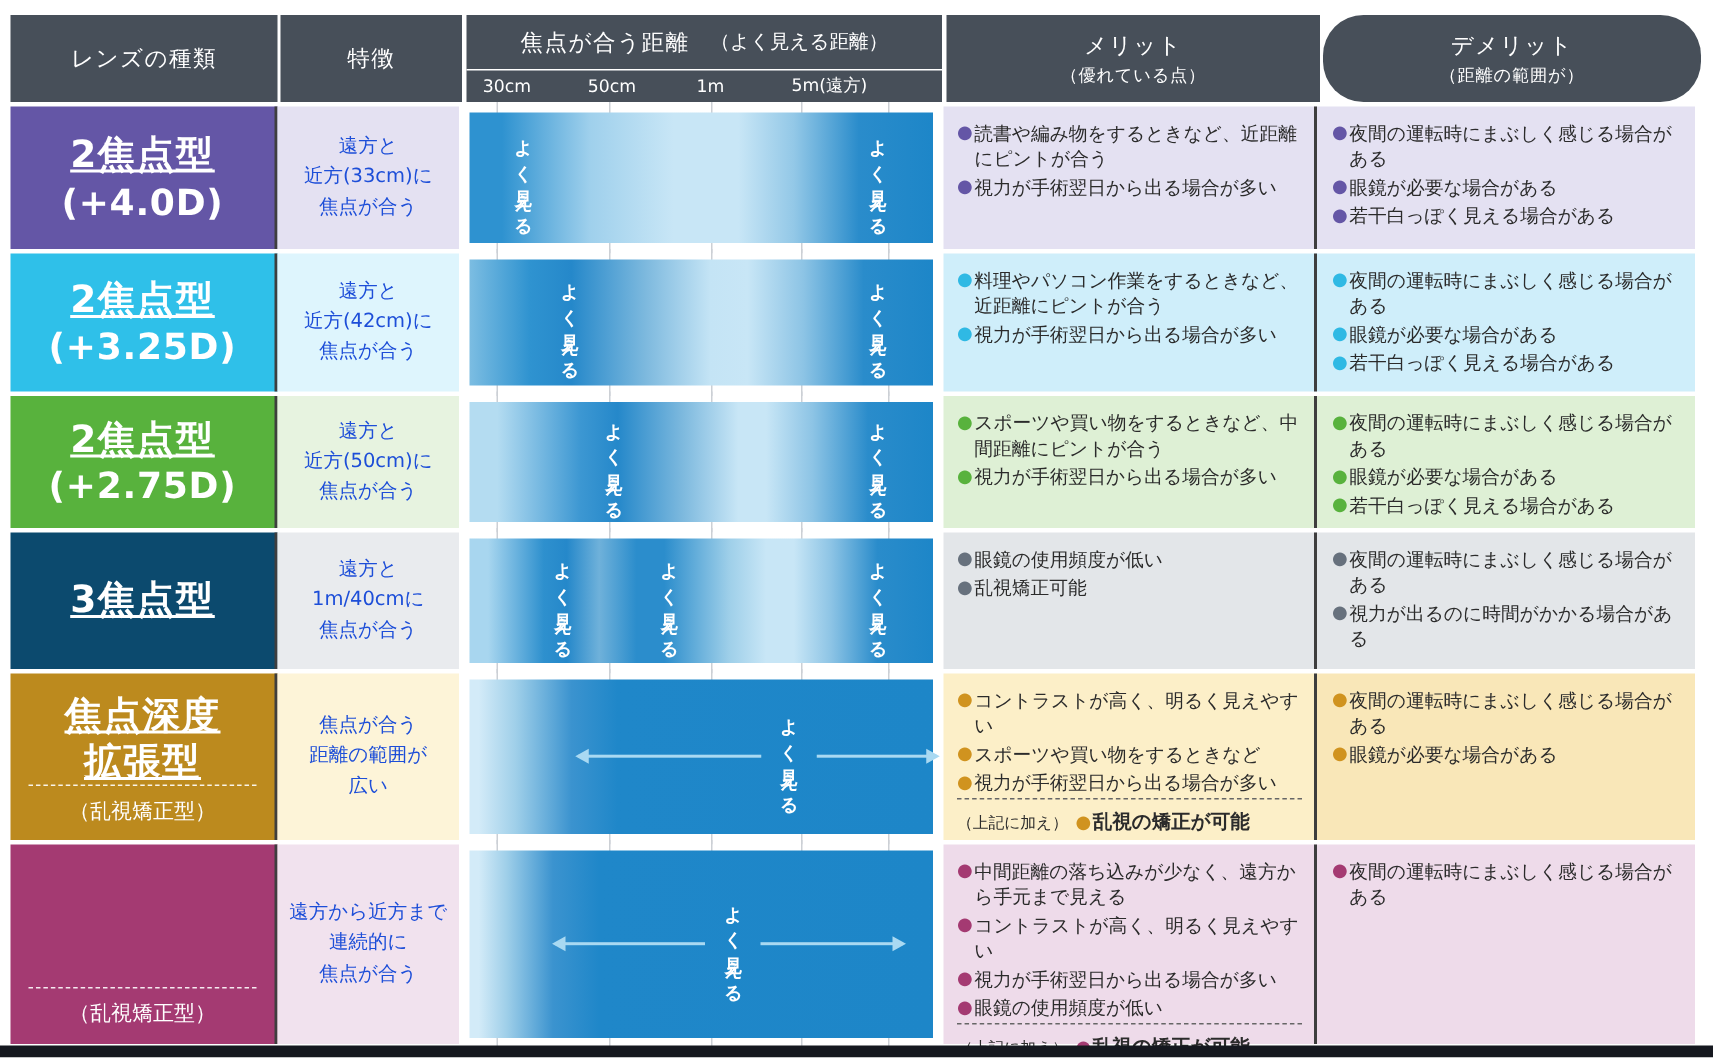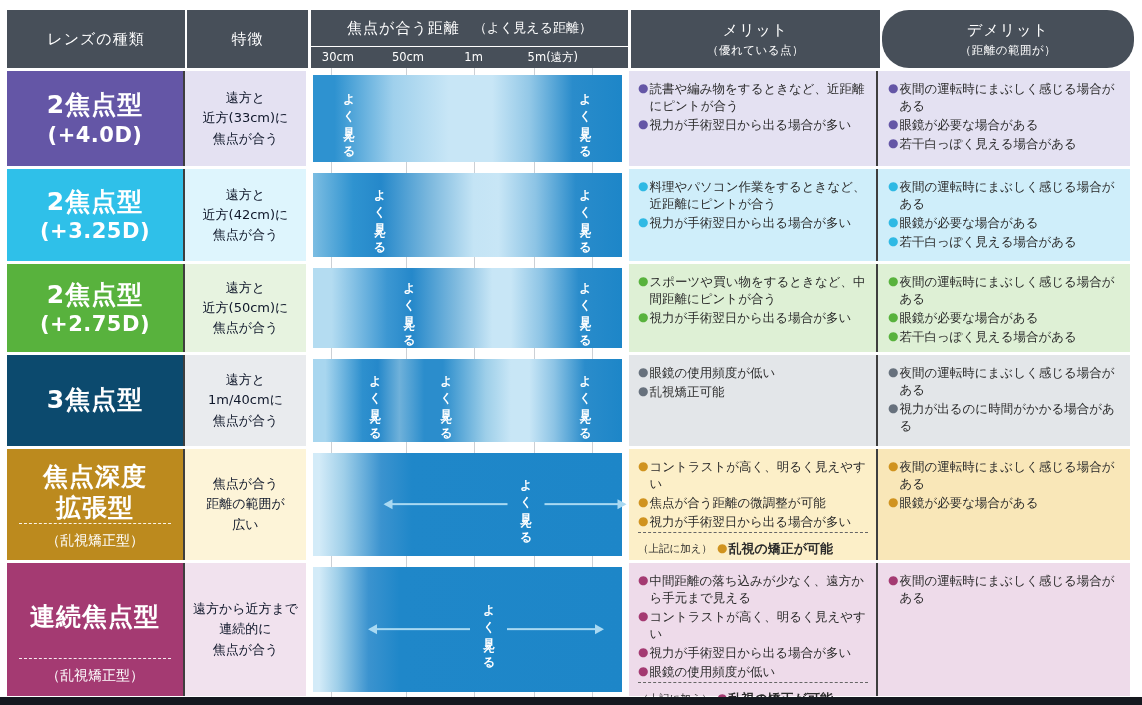--- a/index.html
+++ b/index.html
@@ -20,25 +20,25 @@
   .dist-title{height:37px;width:100%;display:flex;align-items:center;justify-content:center;border-bottom:1px solid #fff;box-sizing:border-box;}
   .dist-title .t1{font-size:15px;letter-spacing:1px;}
   .dist-title .t2{font-size:13px;margin-left:14px;}
   .dist-scale{position:relative;height:20px;width:100%;}
   .tick{position:absolute;top:50%;transform:translate(-50%,-50%);font-size:11.5px;white-space:nowrap;color:#fff;}
 
   
   .row{display:flex;margin-top:3px;}
   .cell{box-sizing:border-box;}
   .type-cell{width:178px;border-right:2px solid #3e3e3e;color:#fff;display:flex;flex-direction:column;align-items:center;justify-content:center;text-align:center;}
-  .type-main{font-weight:bold;font-size:25px;line-height:1.22;white-space:pre-line;letter-spacing:1px;}
-  .type-paren{font-weight:bold;font-size:21px;margin-top:2px;letter-spacing:.5px;}
+  .type-main{font-weight:bold;font-size:25px;line-height:1.22;white-space:pre-line;letter-spacing:1px;text-decoration:underline;}
+  .type-paren{font-weight:bold;font-size:24px;margin-top:2px;letter-spacing:.5px;}
   .type-cell.has-sub .type-main-wrap{margin-top:auto;padding-top:14px;}
   .type-sub-wrap{margin-top:auto;width:86%;border-top:1.5px dashed rgba(255,255,255,.9);padding:8px 0 11px;font-size:14px;}
-  .feature-cell{width:121px;margin-right:3px;display:flex;align-items:center;justify-content:center;text-align:center;font-size:13px;color:#0f172a;white-space:pre-line;line-height:1.55;padding:4px;}
+  .feature-cell{width:121px;margin-right:3px;display:flex;align-items:center;justify-content:center;text-align:center;font-size:13px;color:#1d4ed8;white-space:pre-line;line-height:1.55;padding:4px;}
   .chart-cell{width:317px;margin-right:3px;position:relative;background:#fff;}
   .gridline{position:absolute;top:-3px;bottom:-3px;width:1px;background:#ccd0d5;}
   .bar{position:absolute;left:4px;right:4px;top:4px;bottom:4px;}
   .flabel{position:absolute;top:50%;left:0;transform:translate(-50%,-50%);writing-mode:vertical-rl;color:#fff;font-size:12px;font-weight:600;letter-spacing:3px;white-space:nowrap;}
   .arrowgrp{position:absolute;top:50%;transform:translate(-50%,-50%);display:flex;align-items:center;gap:10px;}
   .flabel-inline{writing-mode:vertical-rl;color:#fff;font-size:12px;font-weight:600;letter-spacing:3px;white-space:nowrap;}
   .arr{height:2px;background:#a9d9f2;position:relative;flex:none;}
   .arr-left:before{content:"";position:absolute;left:-2px;top:-4.5px;border-top:5.5px solid transparent;border-bottom:5.5px solid transparent;border-right:9px solid #a9d9f2;}
   .arr-right:after{content:"";position:absolute;right:-2px;top:-4.5px;border-top:5.5px solid transparent;border-bottom:5.5px solid transparent;border-left:9px solid #a9d9f2;}
   .merit-cell{width:249px;border-right:2px solid #3e3e3e;padding:9px 8px 8px 9px;font-size:12.5px;color:#2b2b2b;display:flex;flex-direction:column;}
@@ -324,21 +324,21 @@
             </div>
     </div>
     <div class="cell merit-cell" style="background: rgb(252, 239, 200);">
       <div class="items">
               <div class="item">
                 <span class="bul" style="color: rgb(208, 147, 31);">●</span>
                 <span>コントラストが高く、明るく見えやすい</span>
               </div>
               <div class="item">
                 <span class="bul" style="color: rgb(208, 147, 31);">●</span>
-                <span>焦点が合う距離の微調整が可能</span>
+                <span>スポーツや買い物をするときなど</span>
               </div>
               <div class="item">
                 <span class="bul" style="color: rgb(208, 147, 31);">●</span>
                 <span>視力が手術翌日から出る場合が多い</span>
               </div>
             </div>
       <div class="extra">
         <span class="note">（上記に加え）</span>
         <span class="extra-items">
                 <div class="item">
@@ -357,24 +357,20 @@
               <div class="item">
                 <span class="bul" style="color: rgb(208, 147, 31);">●</span>
                 <span>眼鏡が必要な場合がある</span>
               </div>
             </div>
     </div>
   </div>
 
   <div class="row" style="height: 133px;">
     <div class="cell type-cell has-sub" style="background: rgb(164, 58, 114);">
-      <div class="type-main-wrap">
-        <div class="type-main">連続焦点型</div>
-
-      </div>
       <div class="type-sub-wrap">
         <span class="type-sub">（乱視矯正型）</span>
       </div>
     </div>
     <div class="cell feature-cell" style="background: rgb(241, 226, 238);">遠方から近方まで
 連続的に
 焦点が合う</div>
     <div class="cell chart-cell">
             <div class="gridline" style="left: 89.3%;"></div>
             <div class="gridline" style="left: 71%;"></div>

